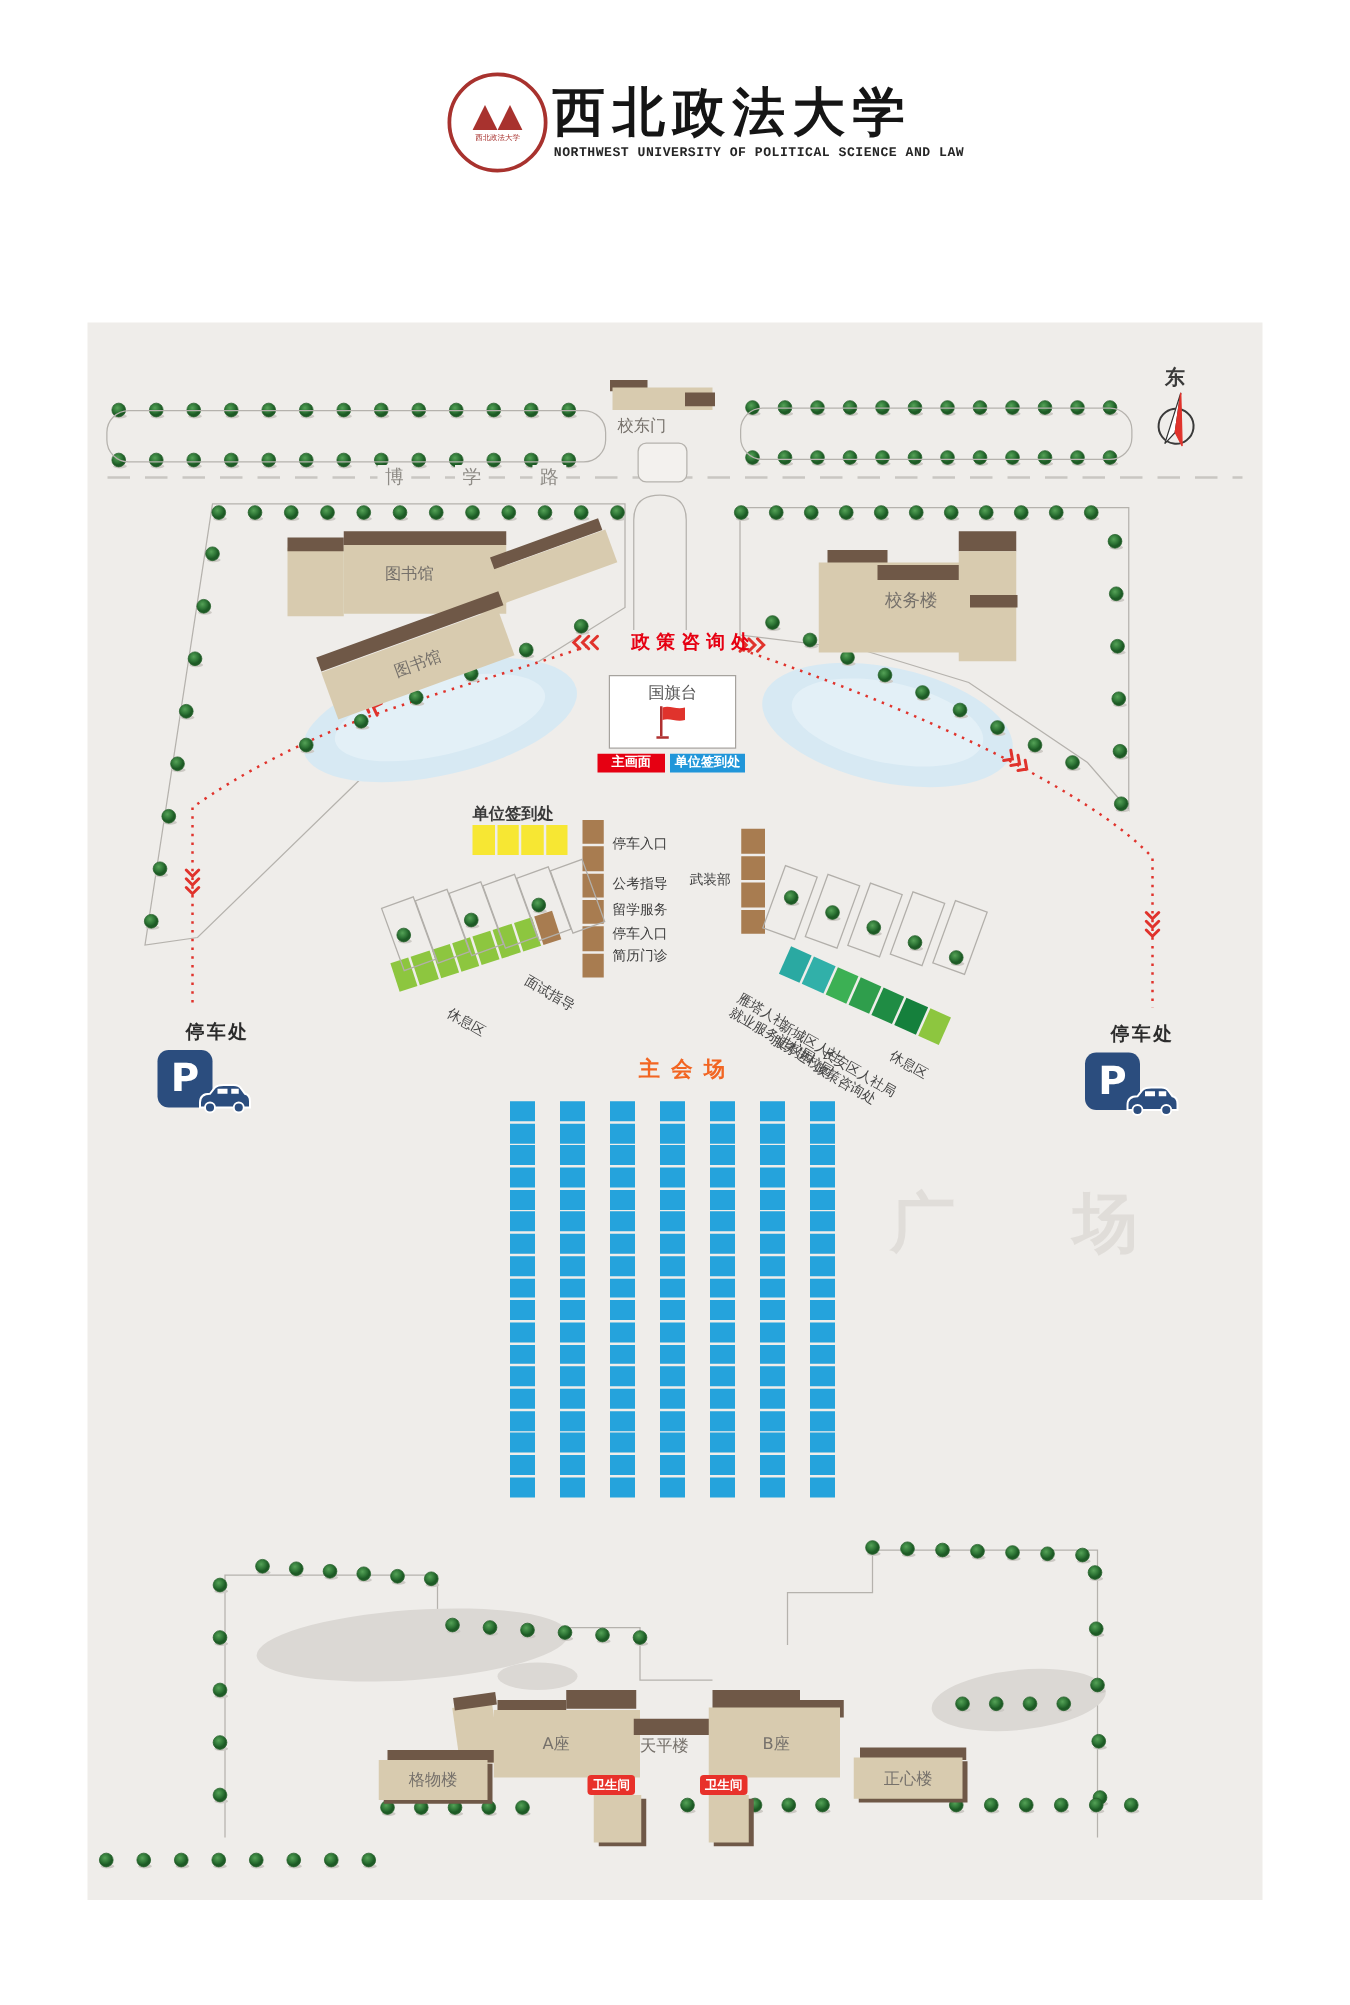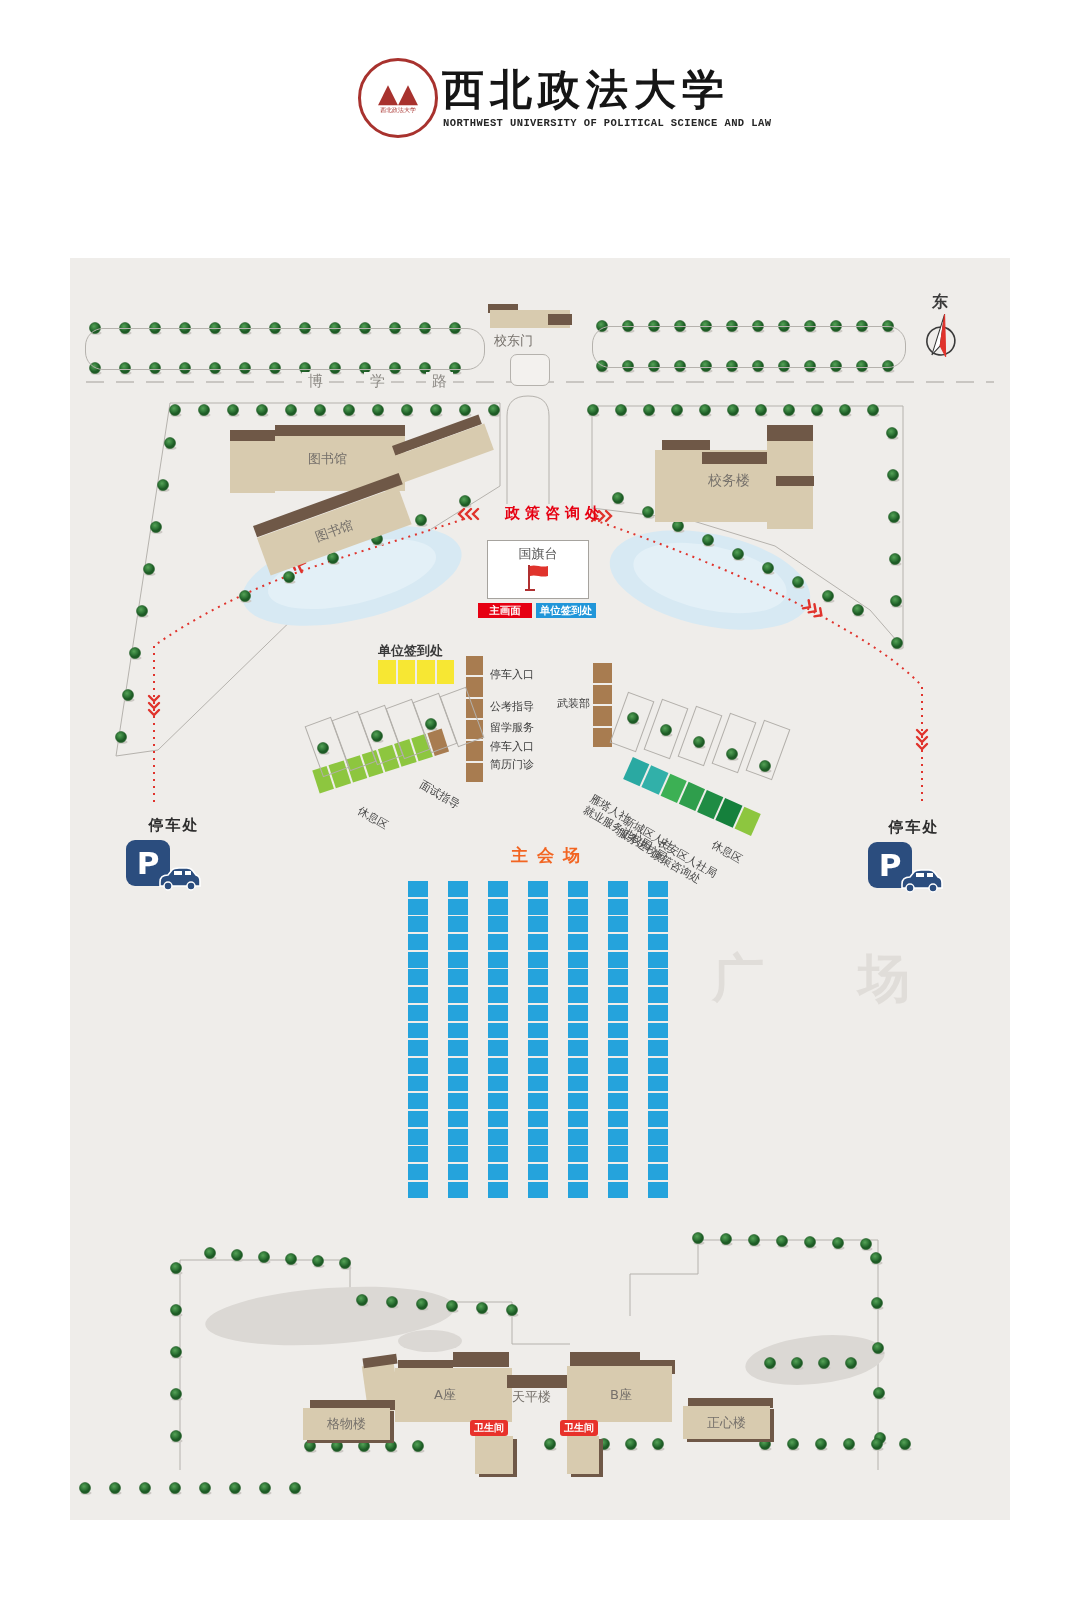--- a/index.html
+++ b/index.html
@@ -529,21 +529,21 @@
     <div class="a booth-lbl" style="left:420px;top:441px;">公考指导</div>
     <div class="a booth-lbl" style="left:420px;top:462px;">留学服务</div>
     <div class="a booth-lbl" style="left:420px;top:481px;">停车入口</div>
     <div class="a booth-lbl" style="left:420px;top:499px;">简历门诊</div>
     <div class="a strip" id="armed-col" style="left:523px;top:405px;width:19px;height:84px;flex-direction:column;">
         <div style="background: rgb(168, 124, 80);"></div>
         <div style="background: rgb(168, 124, 80);"></div>
         <div style="background: rgb(168, 124, 80);"></div>
         <div style="background: rgb(168, 124, 80);"></div>
       </div>
-    <div class="a booth-lbl" style="left:476px;top:438px;width:44px;text-align:right;">武装部</div>
+    <div class="a booth-lbl" style="left:476px;top:438px;width:44px;text-align:center;">武装部</div>
 
     <div class="a strip" id="left-strip" style="left:246px;top:512px;width:136px;height:24px;transform:rotate(-18deg);transform-origin:0 50%;">
         <div style="background: rgb(141, 198, 63);"></div>
         <div style="background: rgb(141, 198, 63);"></div>
         <div style="background: rgb(141, 198, 63);"></div>
         <div style="background: rgb(141, 198, 63);"></div>
         <div style="background: rgb(141, 198, 63);"></div>
         <div style="background: rgb(141, 198, 63);"></div>
         <div style="background: rgb(141, 198, 63);"></div>
         <div style="background: rgb(168, 124, 80);"></div>

